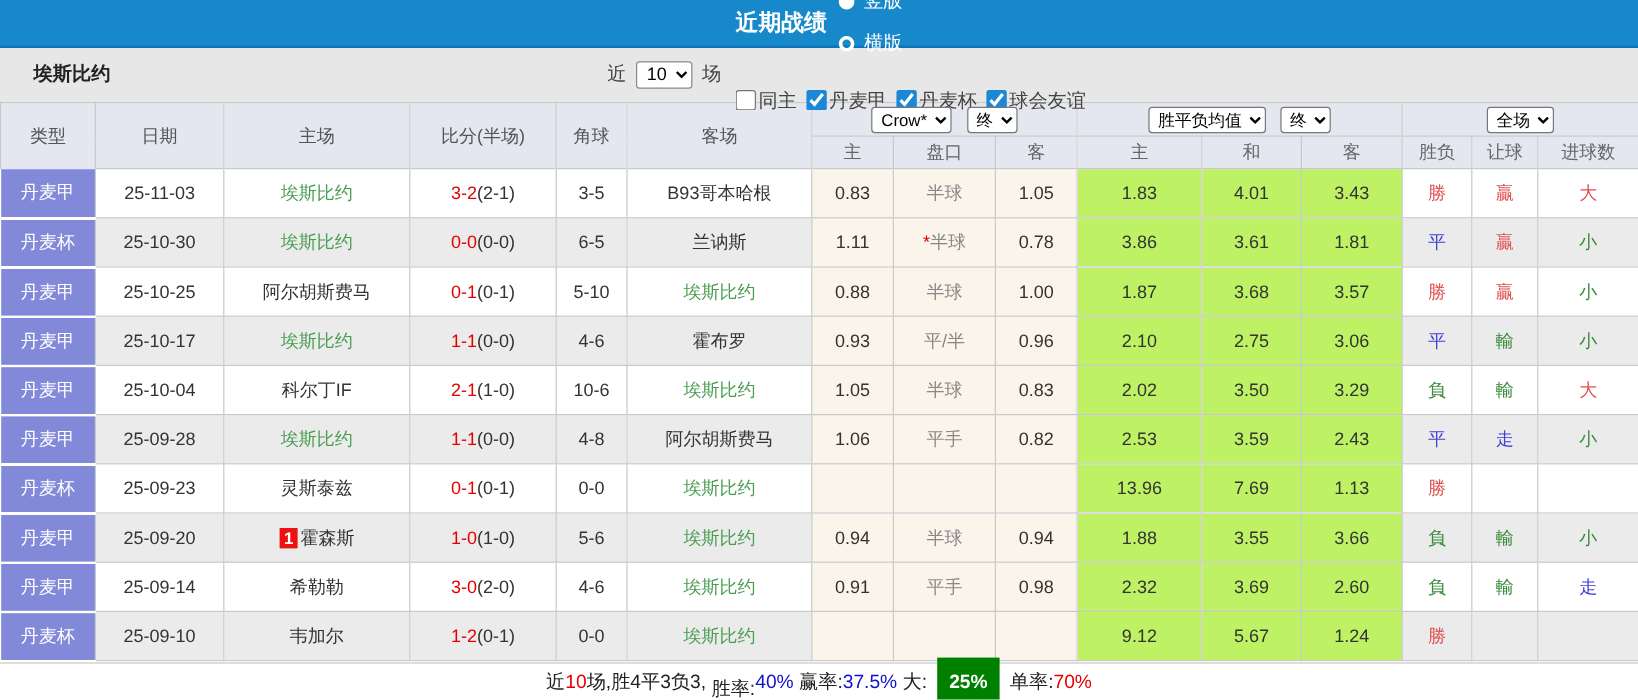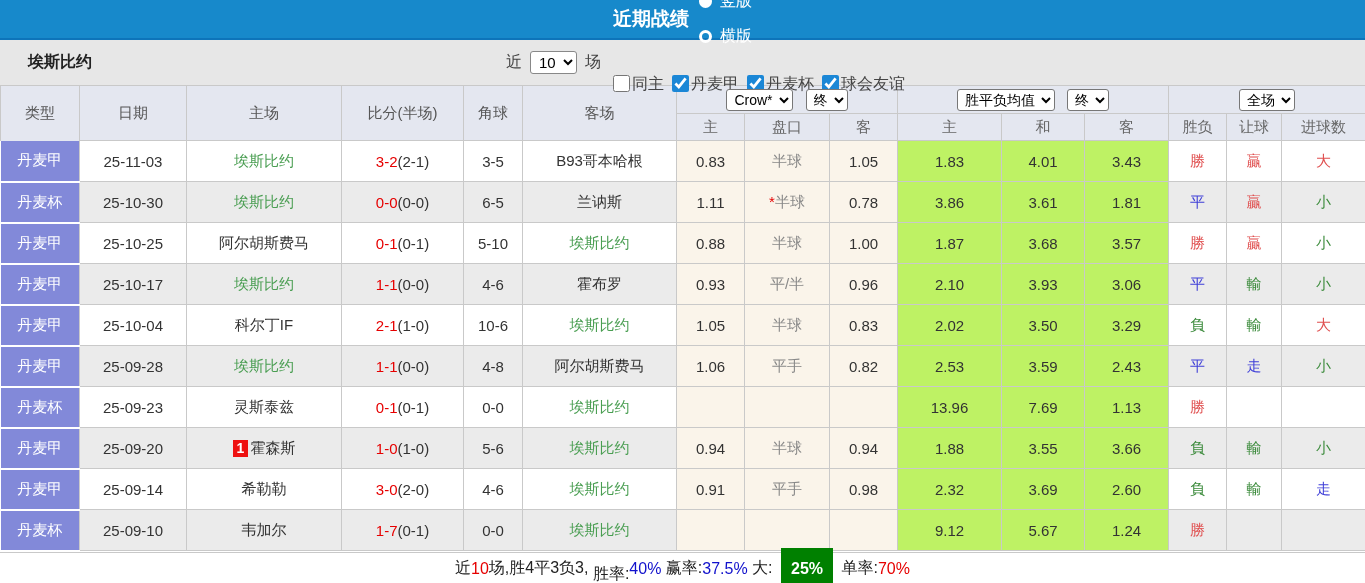--- a/index.html
+++ b/index.html
@@ -201,21 +201,21 @@
         <td class="type"><span>丹麦甲</span></td>
         <td><span>25-10-17</span></td>
         <td><span class="self-team">埃斯比约</span></td>
         <td><span class="score-red">1-1</span><span>(0-0)</span></td>
         <td><span>4-6</span></td>
         <td><span>霍布罗</span></td>
         <td class="cream"><span>0.93</span></td>
         <td class="cream"><span class="hcap"><span>平/半</span></span></td>
         <td class="cream"><span>0.96</span></td>
         <td class="lblue"><span>2.10</span></td>
-        <td class="lblue"><span>3.93</span></td>
+        <td class="lblue"><span>2.75</span></td>
         <td class="lblue"><span>3.06</span></td>
         <td><span class="c-blue">平</span></td>
         <td><span class="c-green">輸</span></td>
         <td><span class="c-green">小</span></td>
       </tr>
       <tr class="even">
         <td class="type"><span>丹麦甲</span></td>
         <td><span>25-10-04</span></td>
         <td><span>科尔丁IF</span></td>
         <td><span class="score-red">2-1</span><span>(1-0)</span></td>
@@ -296,21 +296,21 @@
         <td class="lblue"><span>3.69</span></td>
         <td class="lblue"><span>2.60</span></td>
         <td><span class="c-green">負</span></td>
         <td><span class="c-green">輸</span></td>
         <td><span class="c-blue">走</span></td>
       </tr>
       <tr class="odd">
         <td class="type"><span>丹麦杯</span></td>
         <td><span>25-09-10</span></td>
         <td><span>韦加尔</span></td>
-        <td><span class="score-red">1-7</span><span>(0-1)</span></td>
+        <td><span class="score-red">1-2</span><span>(0-1)</span></td>
         <td><span>0-0</span></td>
         <td><span class="self-team">埃斯比约</span></td>
         <td class="cream"><span></span></td>
         <td class="cream"><span class="hcap"><span></span></span></td>
         <td class="cream"><span></span></td>
         <td class="lblue"><span>9.12</span></td>
         <td class="lblue"><span>5.67</span></td>
         <td class="lblue"><span>1.24</span></td>
         <td><span class="c-red">勝</span></td>
         <td><span class=""></span></td>

